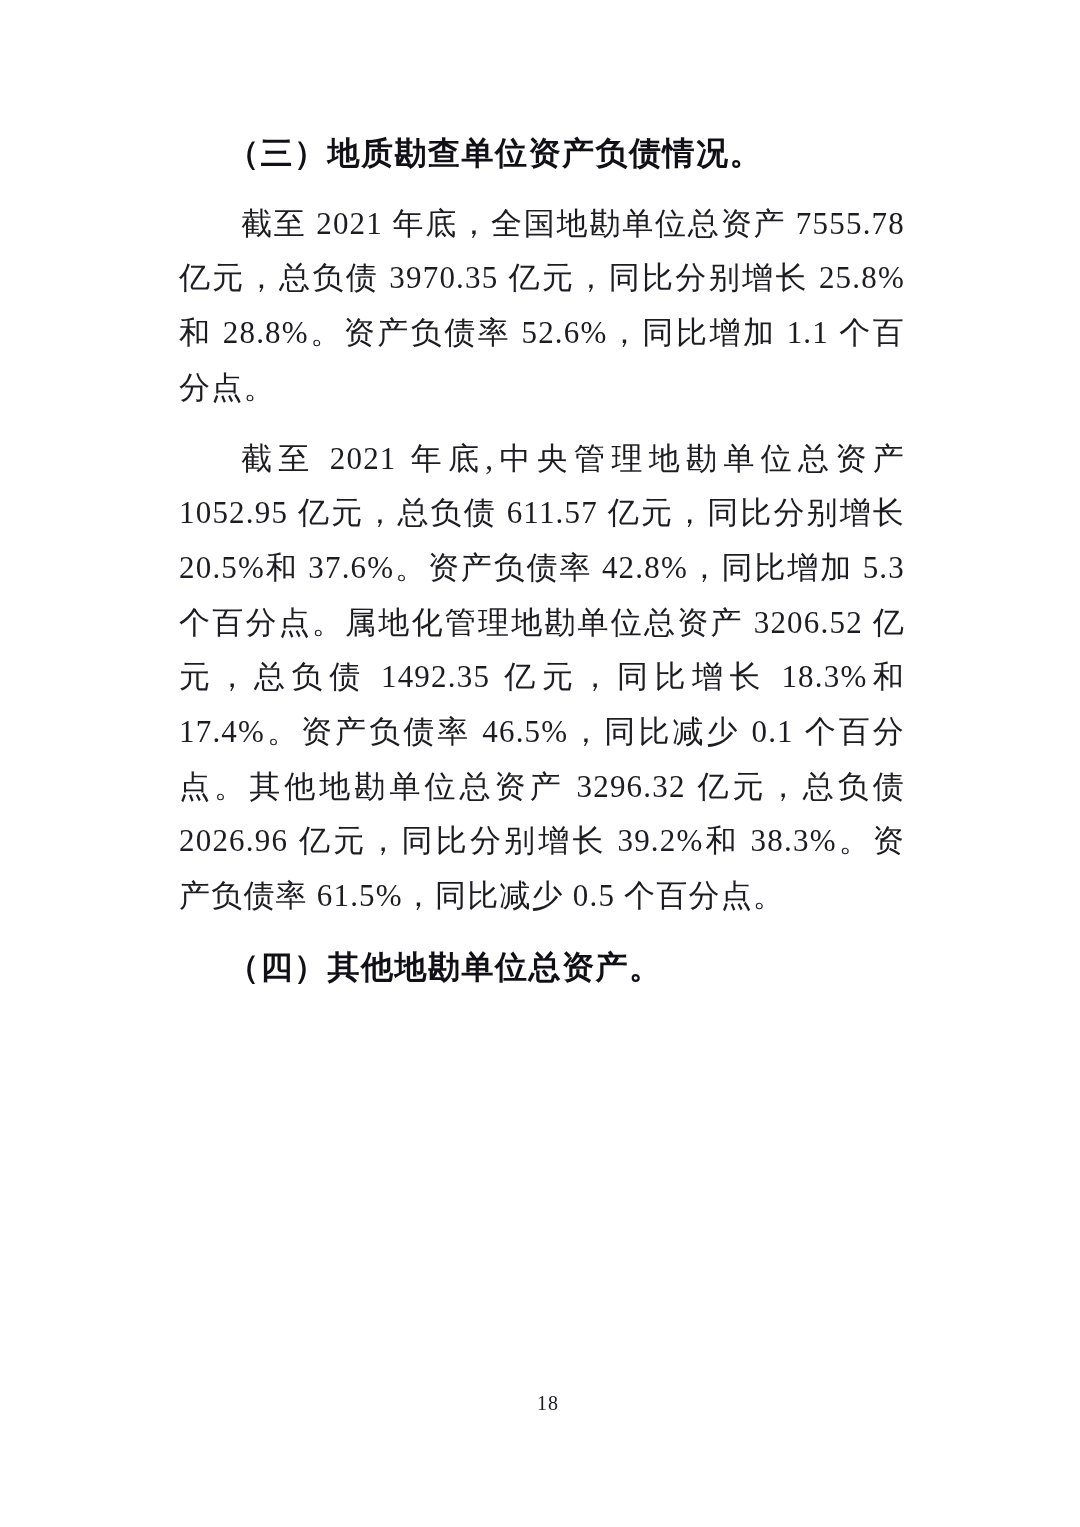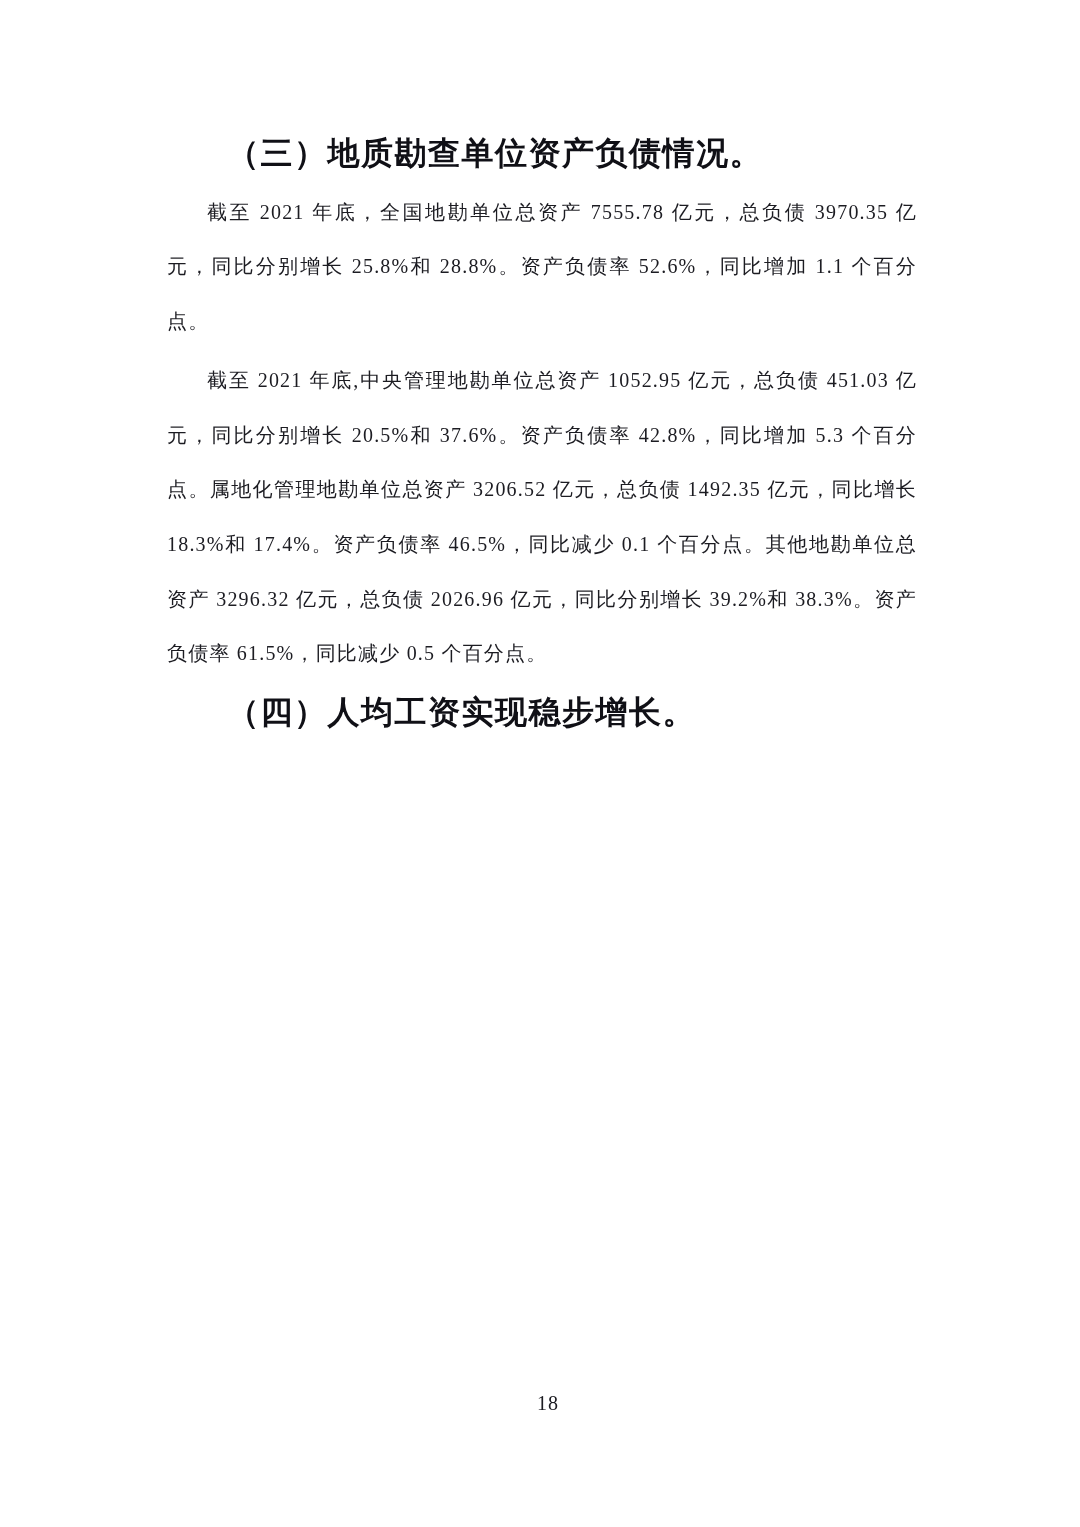--- a/index.html
+++ b/index.html
@@ -26,22 +26,22 @@
     margin: 0;
     font-size: 32px;
     font-weight: bold;
     line-height: 54.7px;
     text-indent: 2em;
     letter-spacing: 1.5px;
     color: #101016;
     text-align: left;
   }
   .doc-para {
-    margin: 4px;
-    font-size: 20px;
+    margin: 16px;
+    font-size: 31px;
     line-height: 54.7px;
     text-indent: 2em;
     letter-spacing: 1.2px;
     text-align: justify;
     text-align-last: left;
     color: #1c1c22;
   }
   .page-number {
     position: absolute;
     top: 1392px;
@@ -56,23 +56,23 @@
 </head>
 <body>
 
 <div class="page">
   <div class="content">
 
     <h2 class="doc-heading">（三）地质勘查单位资产负债情况。</h2>
 
     <p class="doc-para">截至 2021 年底，全国地勘单位总资产 7555.78 亿元，总负债 3970.35 亿元，同比分别增长 25.8%和 28.8%。资产负债率 52.6%，同比增加 1.1 个百分点。</p>
 
-    <p class="doc-para">截至 2021 年底,中央管理地勘单位总资产 1052.95 亿元，总负债 451.03 亿元，同比分别增长 20.5%和 37.6%。资产负债率 42.8%，同比增加 5.3 个百分点。属地化管理地勘单位总资产 3206.52 亿元，总负债 1492.35 亿元，同比增长 18.3%和 17.4%。资产负债率 46.5%，同比减少 0.1 个百分点。其他地勘单位总资产 3296.32 亿元，总负债 2026.96 亿元，同比分别增长 39.2%和 38.3%。资产负债率 61.5%，同比减少 0.5 个百分点。</p>
+    <p class="doc-para">截至 2021 年底,中央管理地勘单位总资产 1052.95 亿元，总负债 611.57 亿元，同比分别增长 20.5%和 37.6%。资产负债率 42.8%，同比增加 5.3 个百分点。属地化管理地勘单位总资产 3206.52 亿元，总负债 1492.35 亿元，同比增长 18.3%和 17.4%。资产负债率 46.5%，同比减少 0.1 个百分点。其他地勘单位总资产 3296.32 亿元，总负债 2026.96 亿元，同比分别增长 39.2%和 38.3%。资产负债率 61.5%，同比减少 0.5 个百分点。</p>
 
 
-    <h2 class="doc-heading">（四）人均工资实现稳步增长。</h2>
+    <h2 class="doc-heading">（四）其他地勘单位总资产。</h2>
 
 
 
   </div>
 
   <div class="page-number">18</div>
 </div>
 
 </body></html>

